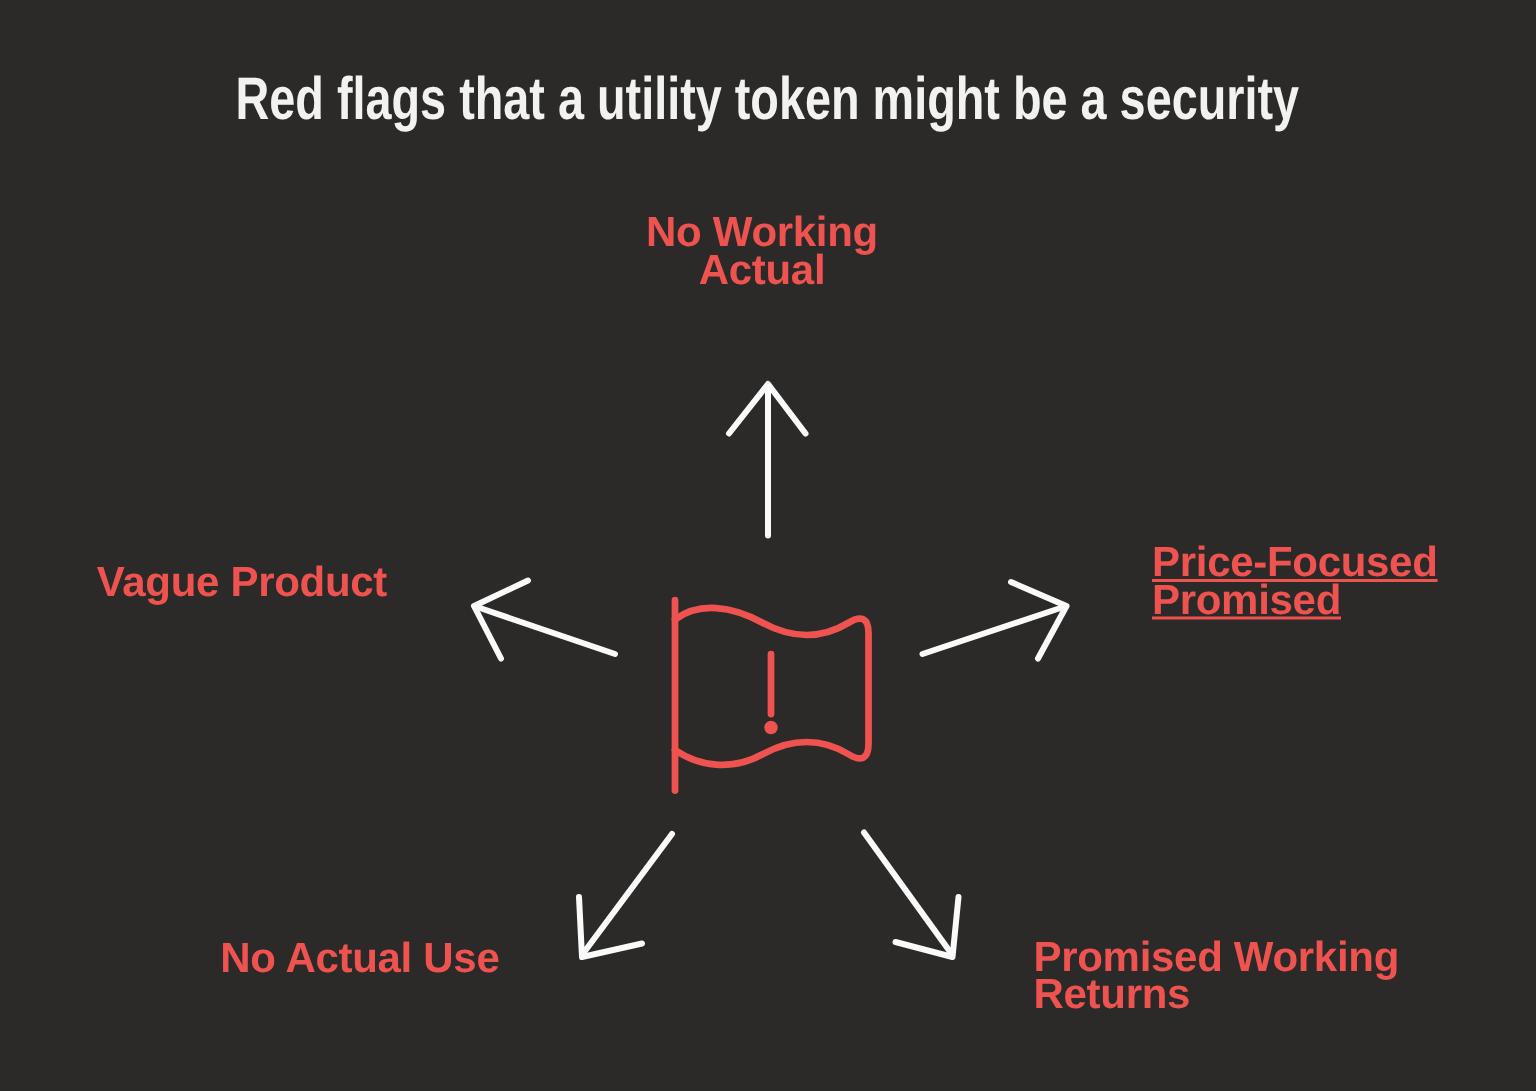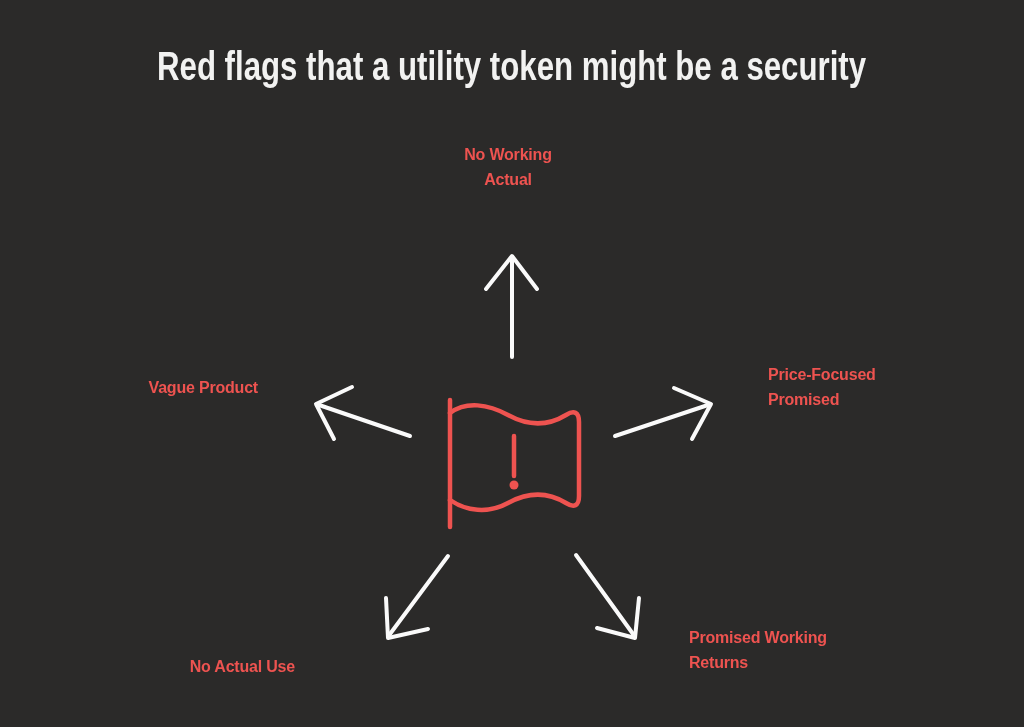--- a/index.html
+++ b/index.html
@@ -29,21 +29,21 @@
     font-size: 40px;
     line-height: 48px;
     font-weight: bold;
     letter-spacing: 0px;
     transform: scaleX(0.78);
     transform-origin: center center;
   }
   .node {
     position: absolute;
     color: #ee5350;
-    font-size: 16px;
+    font-size: 28px;
     font-weight: bold;
     line-height: 25px;
     letter-spacing: -0.2px;
     white-space: nowrap;
   }
   .node .ln { display: block; }
   .node-top {
     top: 142px;
     left: 508px;
     transform: translateX(-50%);
@@ -51,26 +51,26 @@
   }
   .node-left {
     top: 375px;
     right: 766px;
     text-align: right;
   }
   .node-right {
     top: 362px;
     left: 768px;
     text-align: left;
+    text-decoration: underline;
   }
   .node-bottom-left {
     top: 626px;
-    right: 729px;
+    right: 691px;
     text-align: center;
-    margin-top: 28px;
   }
   .node-bottom-right {
     top: 625px;
     left: 689px;
     text-align: left;
   }
   .arrows-svg, .flag-svg {
     position: absolute;
     top: 0;
     left: 0;

